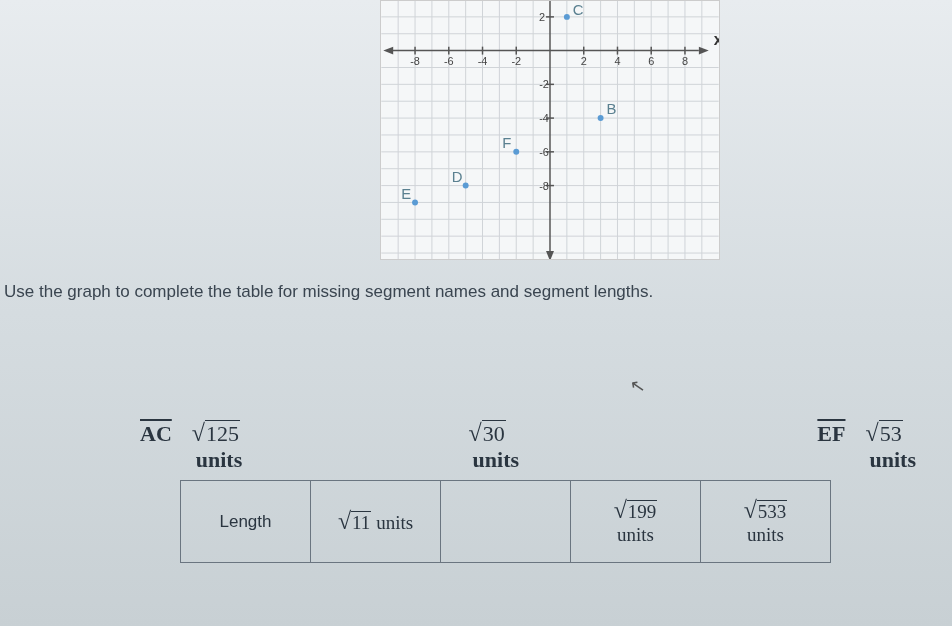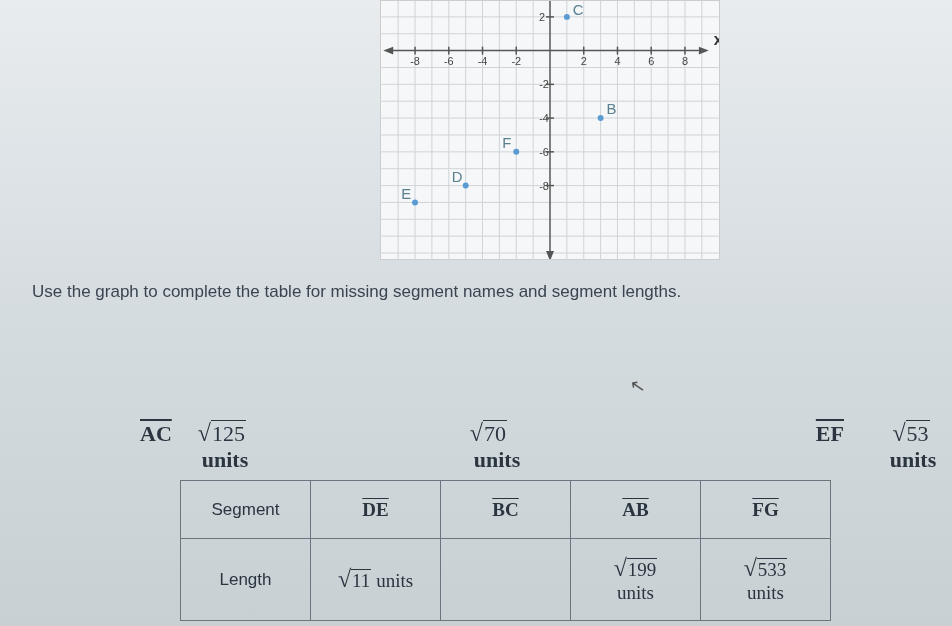--- a/index.html
+++ b/index.html
@@ -24,43 +24,43 @@
       background: #f5f7f8;
       border: 1px solid #ccc;
     }
     .graph-svg {
       width: 100%;
       height: 100%;
     }
     .instruction {
       position: absolute;
       top: 282px;
-      left: 32px;
+      left: 4px;
       font-size: 17px;
       color: #3a4550;
     }
     .answer-choices {
       position: absolute;
       top: 420px;
       left: 0;
       width: 100%;
       display: flex;
       align-items: baseline;
       font-family: 'Times New Roman', serif;
       font-size: 22px;
       color: #2a3540;
     }
     .choice {
       display: inline-flex;
       align-items: baseline;
-      gap: 26px;
+      gap: 20px;
     }
     .choice1 { margin-left: 140px; }
     .choice2 { margin-left: 180px; }
-    .choice3 { margin-left: 260px; text-align: center; }
+    .choice3 { margin-left: 260px; }
     .overline {
       text-decoration: overline;
       font-weight: bold;
     }
     .sqrt {
       display: inline-flex;
       align-items: baseline;
     }
     .sqrt-sym {
       font-size: 24px;
@@ -239,46 +239,39 @@
           <span class="sqrt-sym">√</span>
           <span class="sqrt-val">125</span>
         </span>
       <span class="units">units</span>
     </span>
   </span>
   <span class="choice choice2">
     <span>
       <span class="sqrt">
           <span class="sqrt-sym">√</span>
-          <span class="sqrt-val">70</span>
+          <span class="sqrt-val">30</span>
         </span>
       <span class="units">units</span>
     </span>
   </span>
   <span class="choice choice3">
     <span class="overline">EF</span>
     <span>
       <span class="sqrt">
           <span class="sqrt-sym">√</span>
           <span class="sqrt-val">53</span>
         </span>
       <span class="units">units</span>
     </span>
   </span>
 </div>
 
 <table class="data-table">
   <tbody>
-      <tr>
-    <td>Segment</td>
-    <td class="col"><span class="overline">DE</span></td>
-    <td class="col"><span class="overline">BC</span></td>
-    <td class="col"><span class="overline">AB</span></td>
-    <td class="col"><span class="overline">FG</span></td>
-  </tr>
   <tr>
     <td>Length</td>
     <td class="col">
       <span class="sqrt">
             <span class="sqrt-sym">√</span>
             <span class="sqrt-val">11</span>
           </span>
       <span>units</span>
     </td>
     <td class="col"></td>

